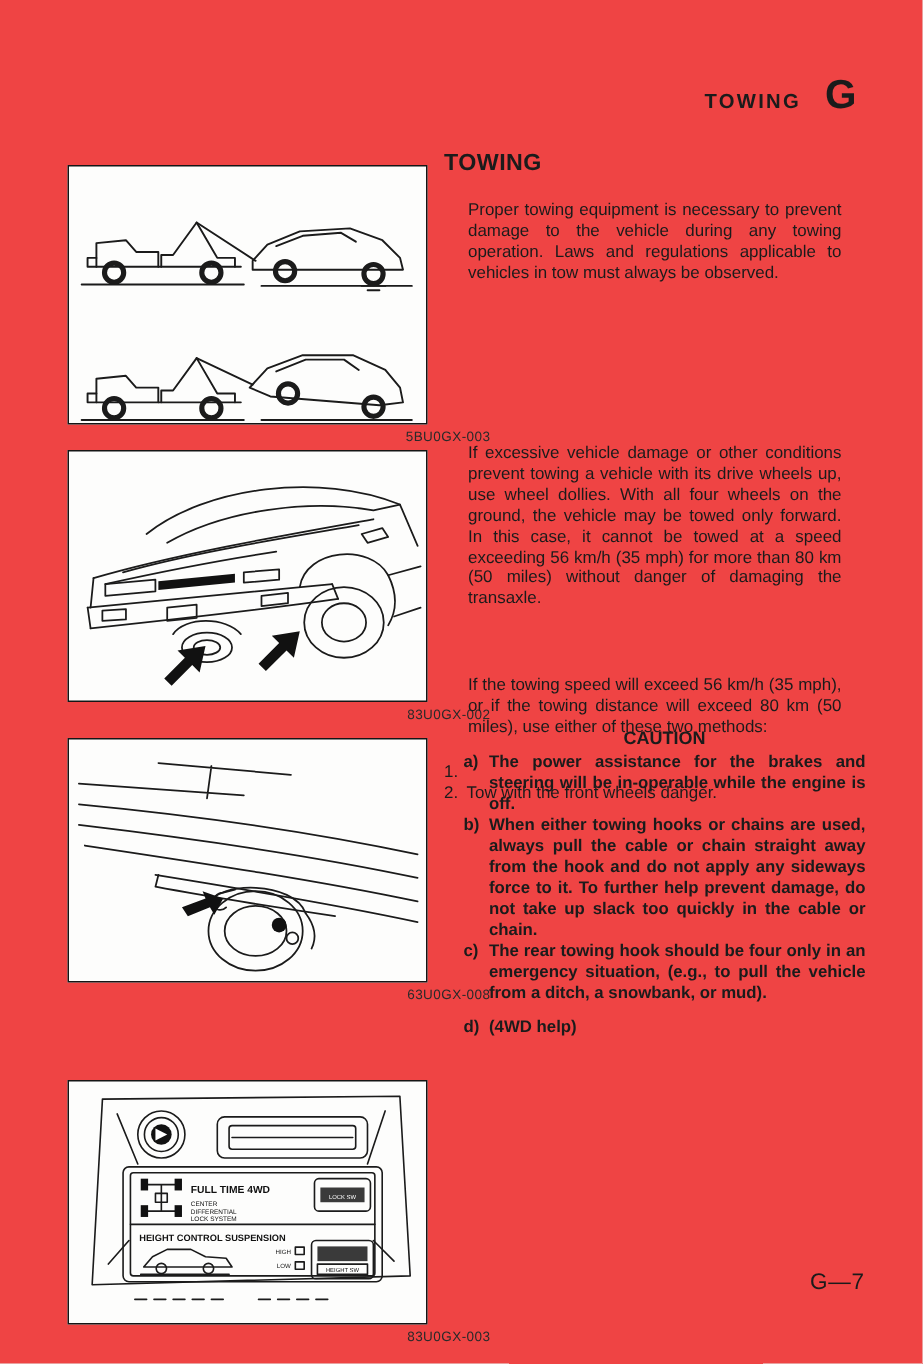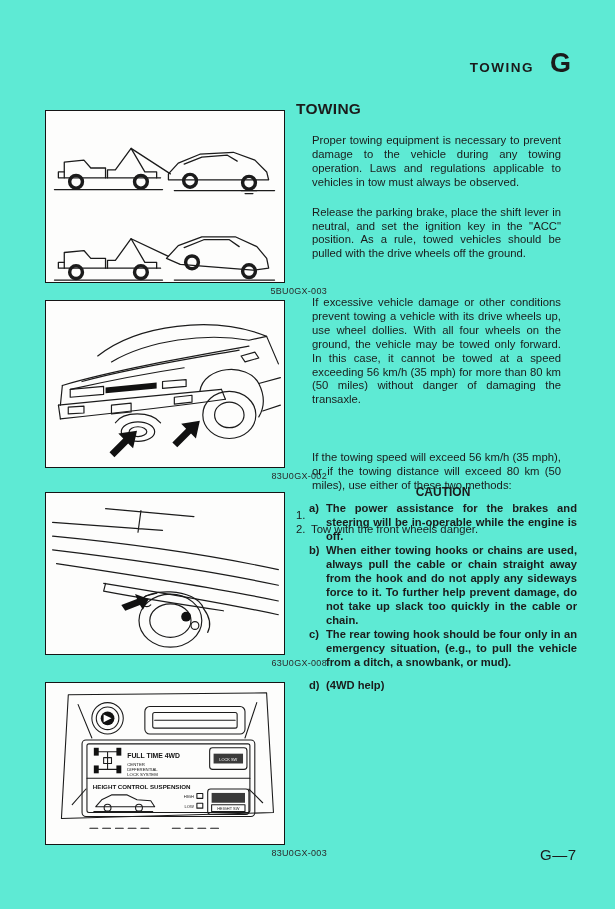--- a/index.html
+++ b/index.html
@@ -1,18 +1,18 @@
 <!DOCTYPE html>
 <html><head>
 <meta charset="utf-8">
 <style>
   html,body{margin:0;padding:0;background:#e8e8e4;}
   .page{
     position:relative;width:615px;height:909px;margin:0 auto;
-    background:#5eead4;overflow:hidden;
+    background:#ef4444;overflow:hidden;
     font-family:"Liberation Sans",sans-serif;color:#1b1b1b;
   }
   
   .hdr{position:absolute;top:50px;left:0;right:44px;display:flex;justify-content:flex-end;align-items:baseline;gap:16px;}
   .hdr .sect{font-size:13.5px;font-weight:bold;letter-spacing:1.5px;}
   .hdr .letter{font-size:27px;font-weight:bold;line-height:1;}
   
   .fig{position:absolute;left:45px;width:284px;}
   .figbox{border:1.6px solid #151515;background:#fdfdfc;box-sizing:border-box;width:240px;}
   .figcap{font-size:9px;color:#2a2a2a;text-align:right;padding-right:2px;margin-top:3px;letter-spacing:.3px;}
@@ -129,21 +129,21 @@
         <circle cx="142" cy="126" r="5" fill="#111" stroke="none"></circle>
         <circle cx="151" cy="135" r="4"></circle>
         <path d="M160,118 C166,126 168,134 164,142"></path>
         <path d="M104,104 c-4,0 -8,4 -7,8 c1,4 6,5 9,2 M104,104 l8,-2"></path>
         <path d="M76,114 L92,108 L90,103 L104,108 L98,119 L95,114 L80,120 Z" fill="#111" stroke="none"></path>
       </svg>
     </div>
     <div class="figcap">63U0GX-008</div>
   </div>
 
-  <div class="fig" style="top:682px">
+  <div class="fig" style="top:720px">
     <div class="figbox" style="height:163px">
       <svg viewBox="0 0 240 163" width="237" height="160" fill="none" stroke="#1b1b1b" stroke-width="1.1" stroke-linecap="round" stroke-linejoin="round">
         <path d="M22,12 L224,10 L231,132 L15,138 Z"></path>
         <path d="M32,22 L46,56 M214,20 L202,56 M26,124 L40,108 M220,122 L206,108"></path>
         <path d="M44,148 H104 M128,148 H176" stroke-dasharray="8 5"></path>
         <circle cx="62" cy="36" r="16"></circle>
         <circle cx="62" cy="36" r="11.5"></circle>
         <circle cx="62" cy="36" r="7" fill="#111" stroke="none"></circle>
         <path d="M58,32 L66,36 L58,40 Z" fill="#fff" stroke="none"></path>
         <rect x="100" y="24" width="102" height="28" rx="5"></rect>
@@ -187,21 +187,20 @@
           <text x="185" y="129.5" font-size="4" fill="#111" stroke="none" text-anchor="middle">HEIGHT SW</text>
         </g>
       </svg>
     </div>
     <div class="figcap">83U0GX-003</div>
   </div>
 
   <div class="col" style="top:100px">
     <h3 class="title">TOWING</h3>
     <p class="para">Proper towing equipment is necessary to prevent damage to the vehicle during any towing operation. Laws and regulations applicable to vehicles in tow must always be observed.</p>
-    <p class="para">Release the parking brake, place the shift lever in neutral, and set the ignition key in the "ACC" position. As a rule, towed vehicles should be pulled with the drive wheels off the ground.</p>
   </div>
 
   <div class="col" style="top:280px">
     <p class="para">If excessive vehicle damage or other conditions prevent towing a vehicle with its drive wheels up, use wheel dollies. With all four wheels on the ground, the vehicle may be towed only forward. In this case, it cannot be towed at a speed exceeding 56 km/h (35 mph) for more than 80 km (50 miles) without danger of damaging the transaxle.</p>
     <div class="gap"></div>
     <p class="para">If the towing speed will exceed 56 km/h (35 mph), or if the towing distance will exceed 80 km (50 miles), use either of these two methods:</p>
     <div class="mlist">
       <div class="mrow">
         <span class="mk">1.</span>
       </div>

